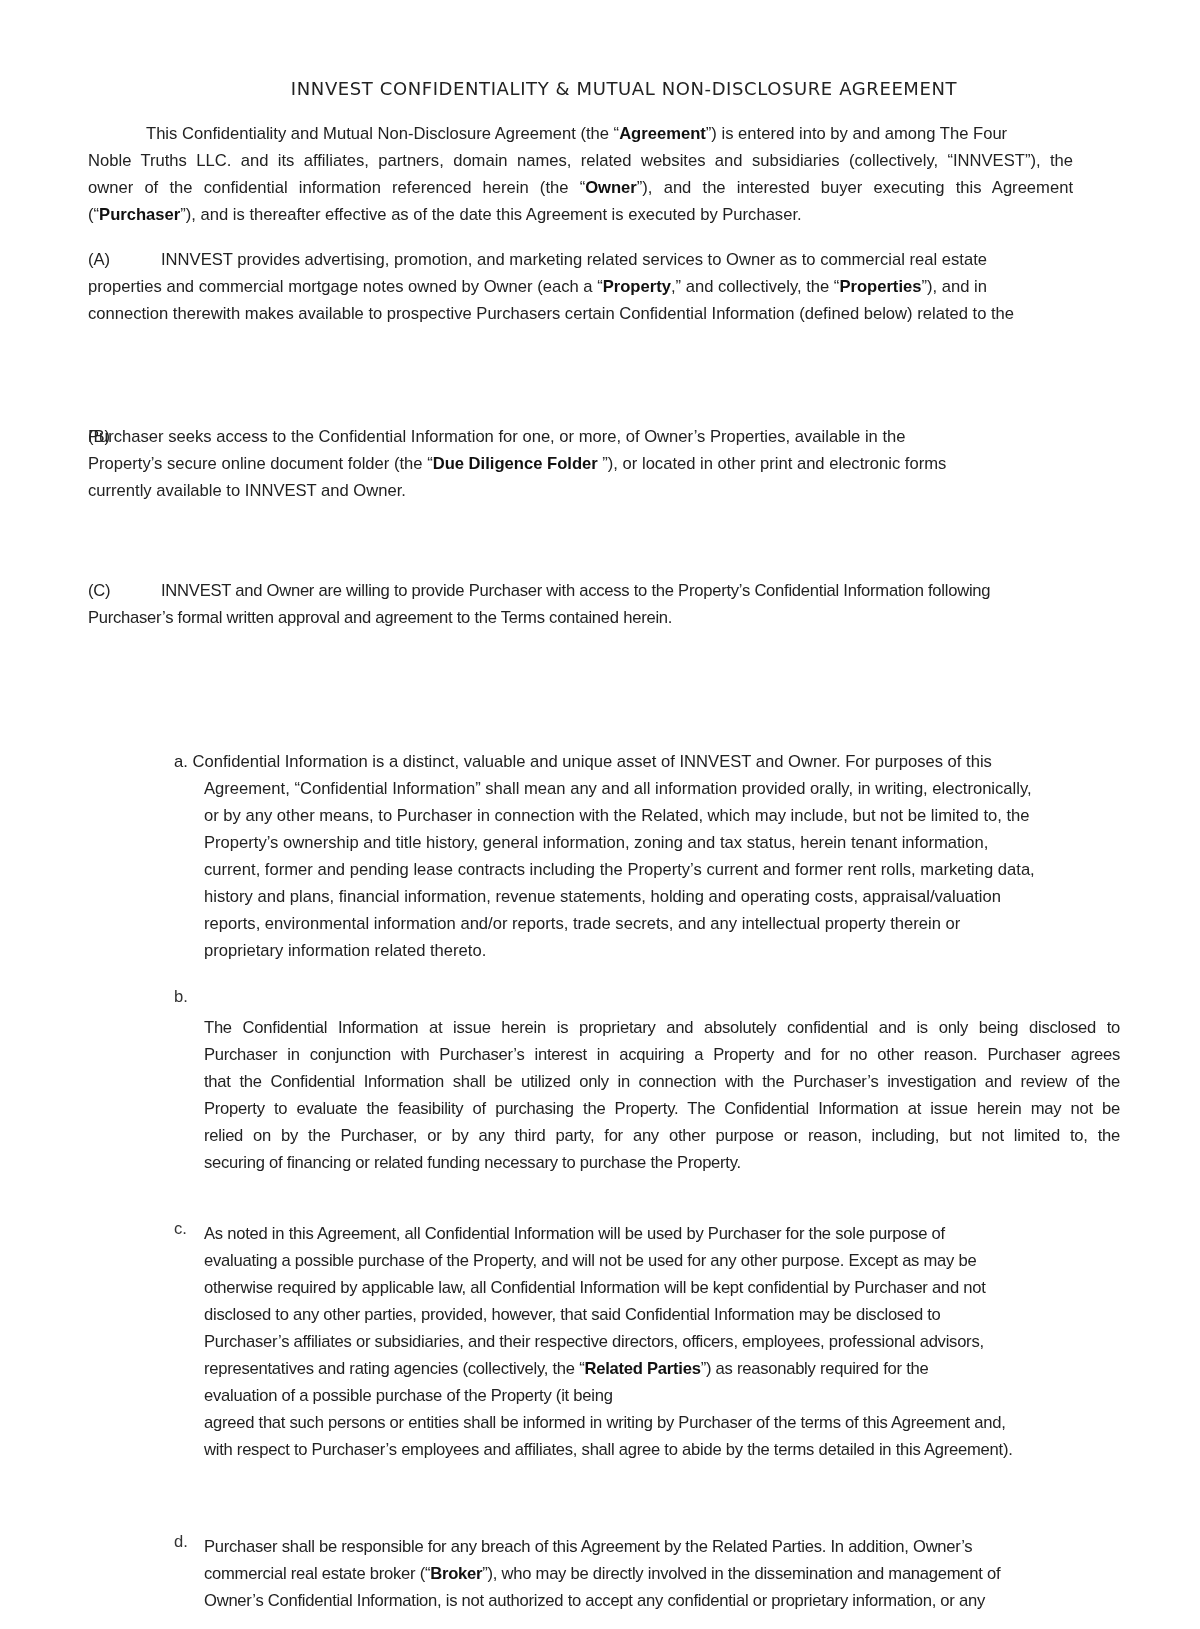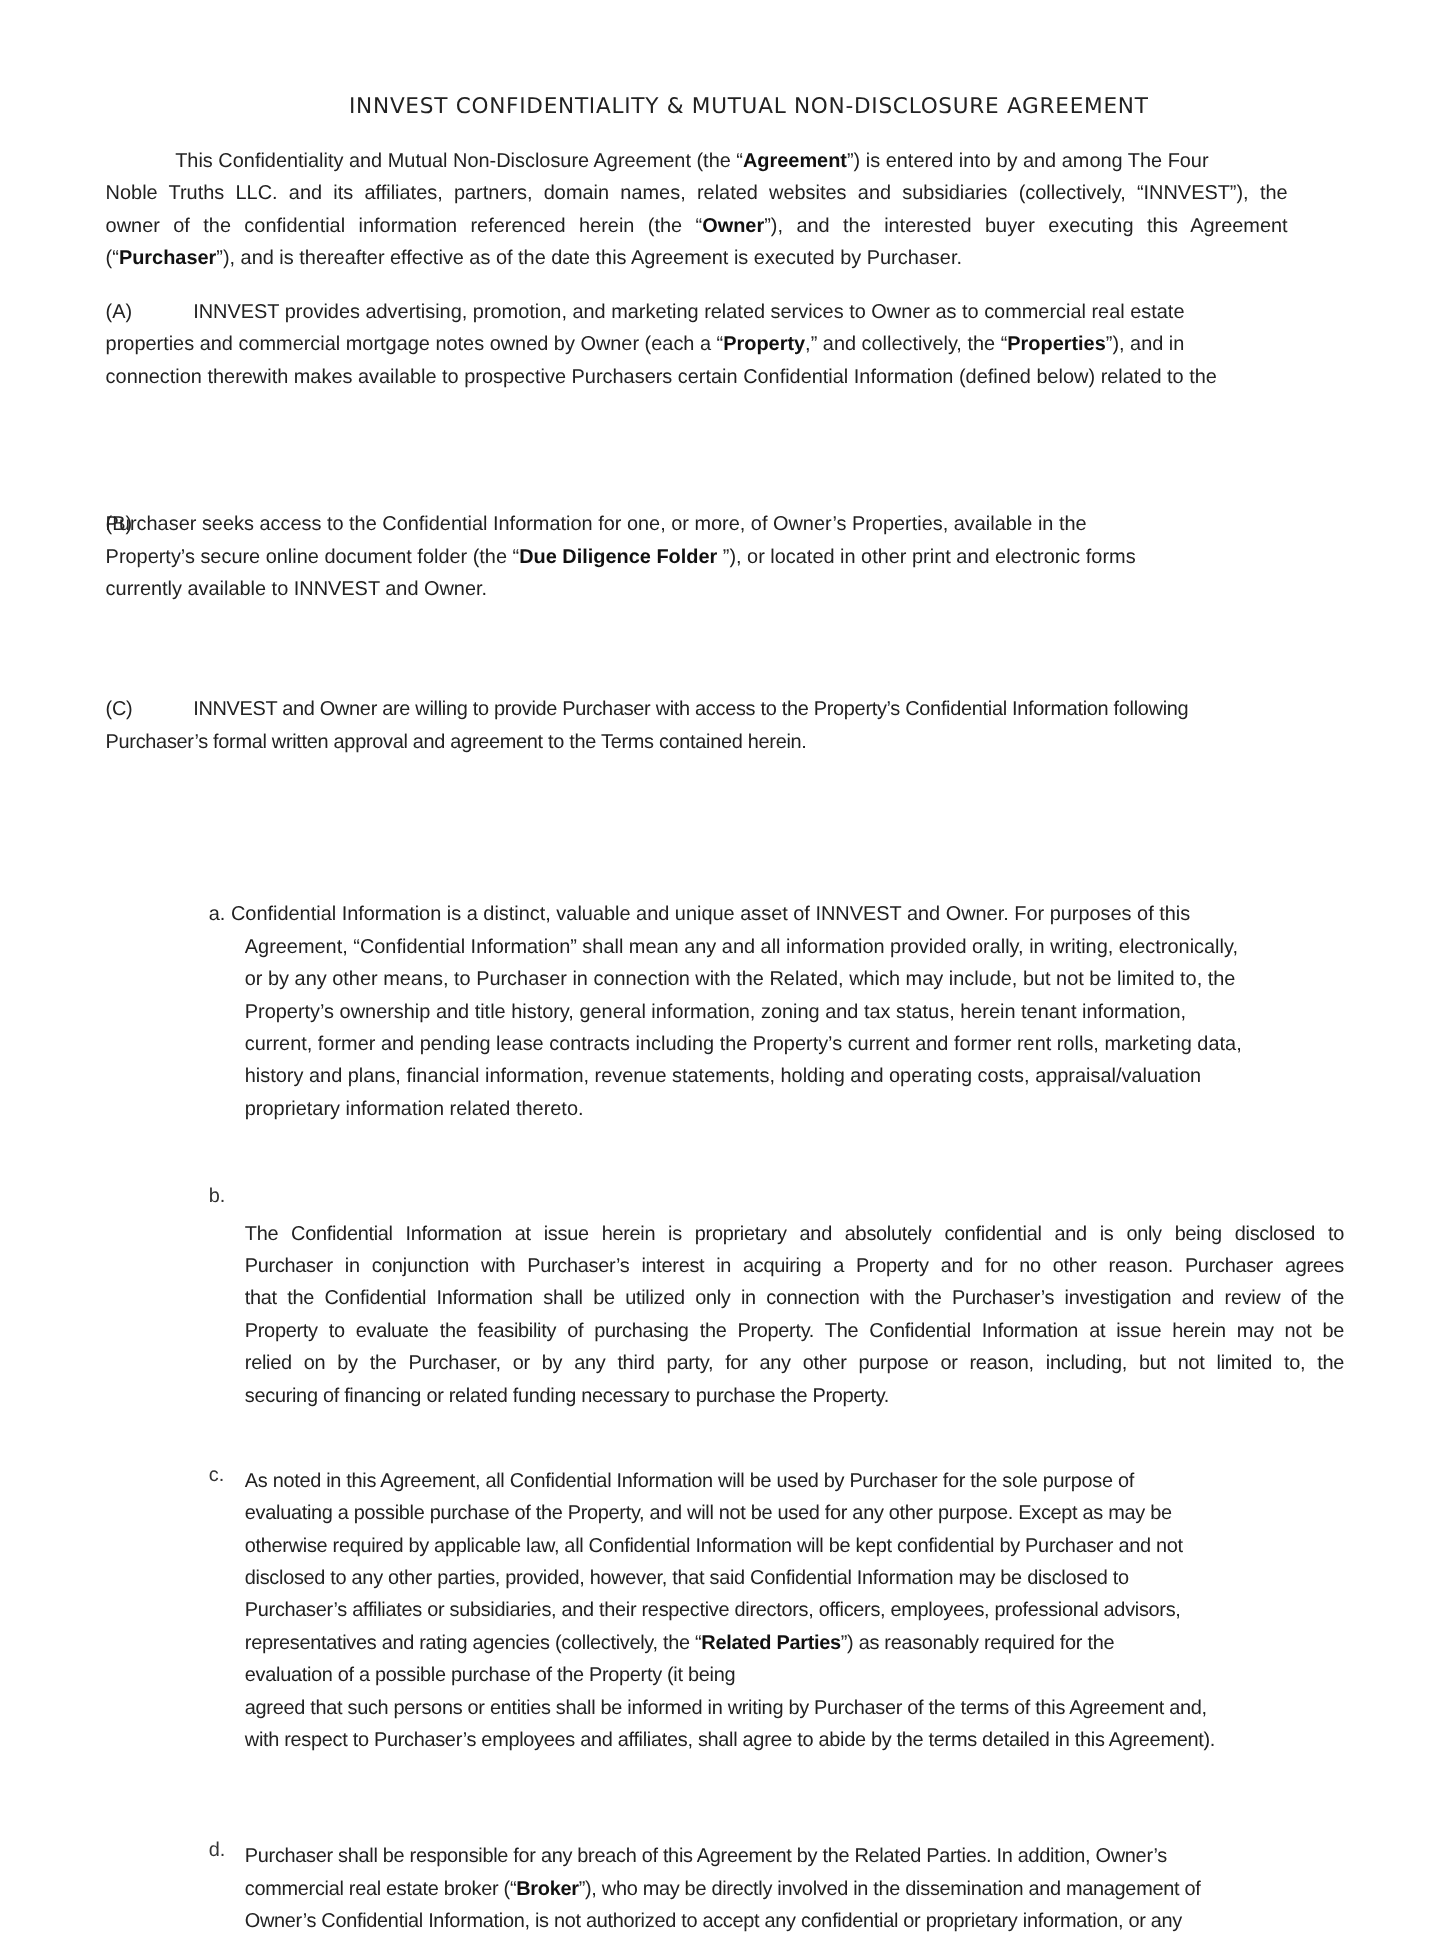--- a/index.html
+++ b/index.html
@@ -54,20 +54,21 @@
   <span class="line">Purchaser’s formal written approval and agreement to the Terms contained herein.</span>
 </div>
 
 <div class="abs para" style="left:174px; width:920px; top:700px;margin-top:48px;">
   <span class="line"><span>a.</span> <span>Confidential Information is a distinct, valuable and unique asset of INNVEST and Owner. For purposes of this</span></span>
   <span class="line" style="padding-left:30px;">Agreement, “Confidential Information” shall mean any and all information provided orally, in writing, electronically,</span>
   <span class="line" style="padding-left:30px;">or by any other means, to Purchaser in connection with the Related, which may include, but not be limited to, the</span>
   <span class="line" style="padding-left:30px;">Property’s ownership and title history, general information, zoning and tax status, herein tenant information,</span>
   <span class="line" style="padding-left:30px;">current, former and pending lease contracts including the Property’s current and former rent rolls, marketing data,</span>
   <span class="line" style="padding-left:30px;">history and plans, financial information, revenue statements, holding and operating costs, appraisal/valuation</span>
+  <span class="line" style="padding-left:30px;">reports, environmental information and/or reports, trade secrets, and any intellectual property therein or</span>
   <span class="line" style="padding-left:30px;">proprietary information related thereto.</span>
 </div>
 
 <span class="sub-label abs" style="top:987px;">b.</span>
 <div class="abs para condensed" style="left:204px; width:916px; top:1014px;">
   <span class="jline">The Confidential Information at issue herein is proprietary and absolutely confidential and is only being disclosed to</span>
   <span class="jline">Purchaser in conjunction with Purchaser’s interest in acquiring a Property and for no other reason. Purchaser agrees</span>
   <span class="jline">that the Confidential Information shall be utilized only in connection with the Purchaser’s investigation and review of the</span>
   <span class="jline">Property to evaluate the feasibility of purchasing the Property. The Confidential Information at issue herein may not be</span>
   <span class="jline">relied on by the Purchaser, or by any third party, for any other purpose or reason, including, but not limited to, the</span>

